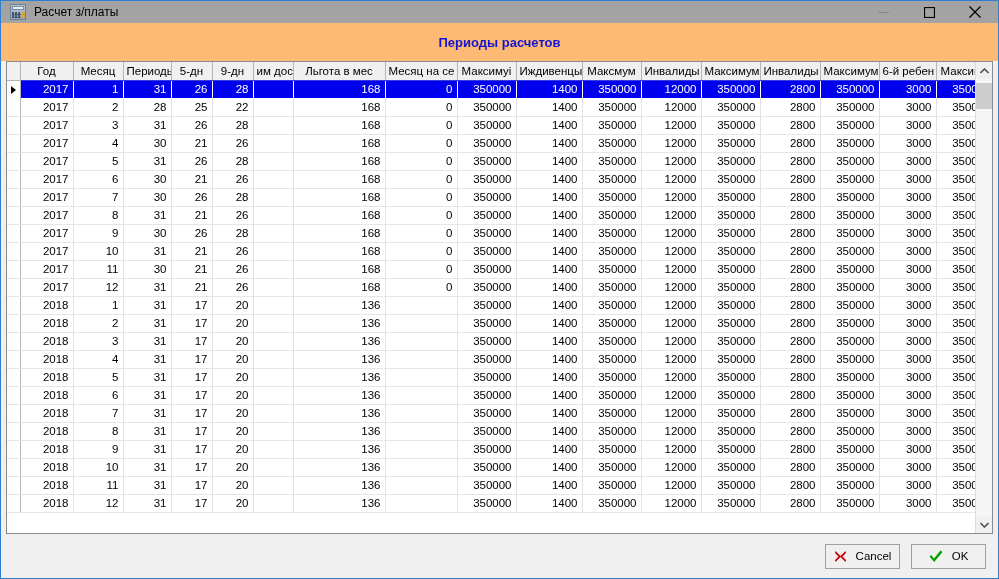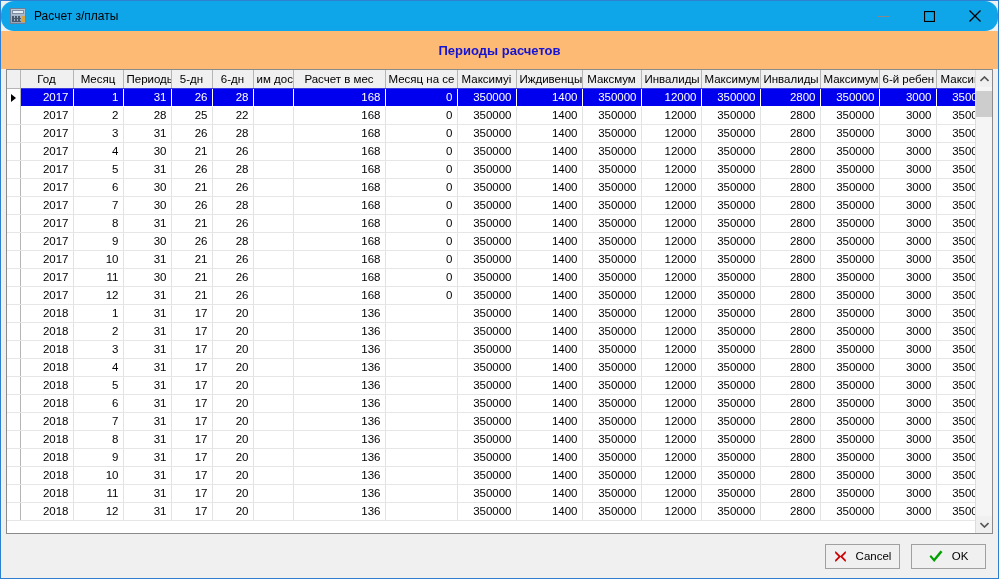--- a/index.html
+++ b/index.html
@@ -16,27 +16,26 @@
     left: 0; top: 0;
     width: 999px; height: 579px;
     border: 1px solid #2f7fd0;
     background: #f0f0f0;
     display: flex;
     flex-direction: column;
   }
 
   
   .titlebar {
-    height: 30px;
-    background: #0ea5e9;
+    height: 22px;
+    background: #a3a3a3;
     display: flex;
     align-items: center;
     flex: 0 0 auto;
     position: relative;
-    border-radius: 13px;
   }
   .title-icon {
     width: 16px; height: 16px;
     margin-left: 9px; margin-right: 8px;
     position: relative;
     flex: 0 0 auto;
   }
   .title-icon .body {
     position: absolute; left: 0; top: 0;
     width: 16px; height: 16px;
@@ -285,23 +284,23 @@
             <col style="width: 57px;">
             <col style="width: 59px;">
           </colgroup>
         <thead>
           <tr id="grid-header-row">
               <th class="indicator"></th>
               <th>Год</th>
               <th>Месяц</th>
               <th>Периоды.</th>
               <th>5-дн</th>
-              <th>6-дн</th>
+              <th>9-дн</th>
               <th>им дос</th>
-              <th>Расчет в мес</th>
+              <th>Льгота в мес</th>
               <th>Месяц на се</th>
               <th>Максимуi</th>
               <th>Иждивенцы</th>
               <th>Максмум</th>
               <th>Инвалиды</th>
               <th>Максимум</th>
               <th>Инвалиды</th>
               <th>Максимум</th>
               <th>6-й ребен</th>
               <th>Максимуi</th>

